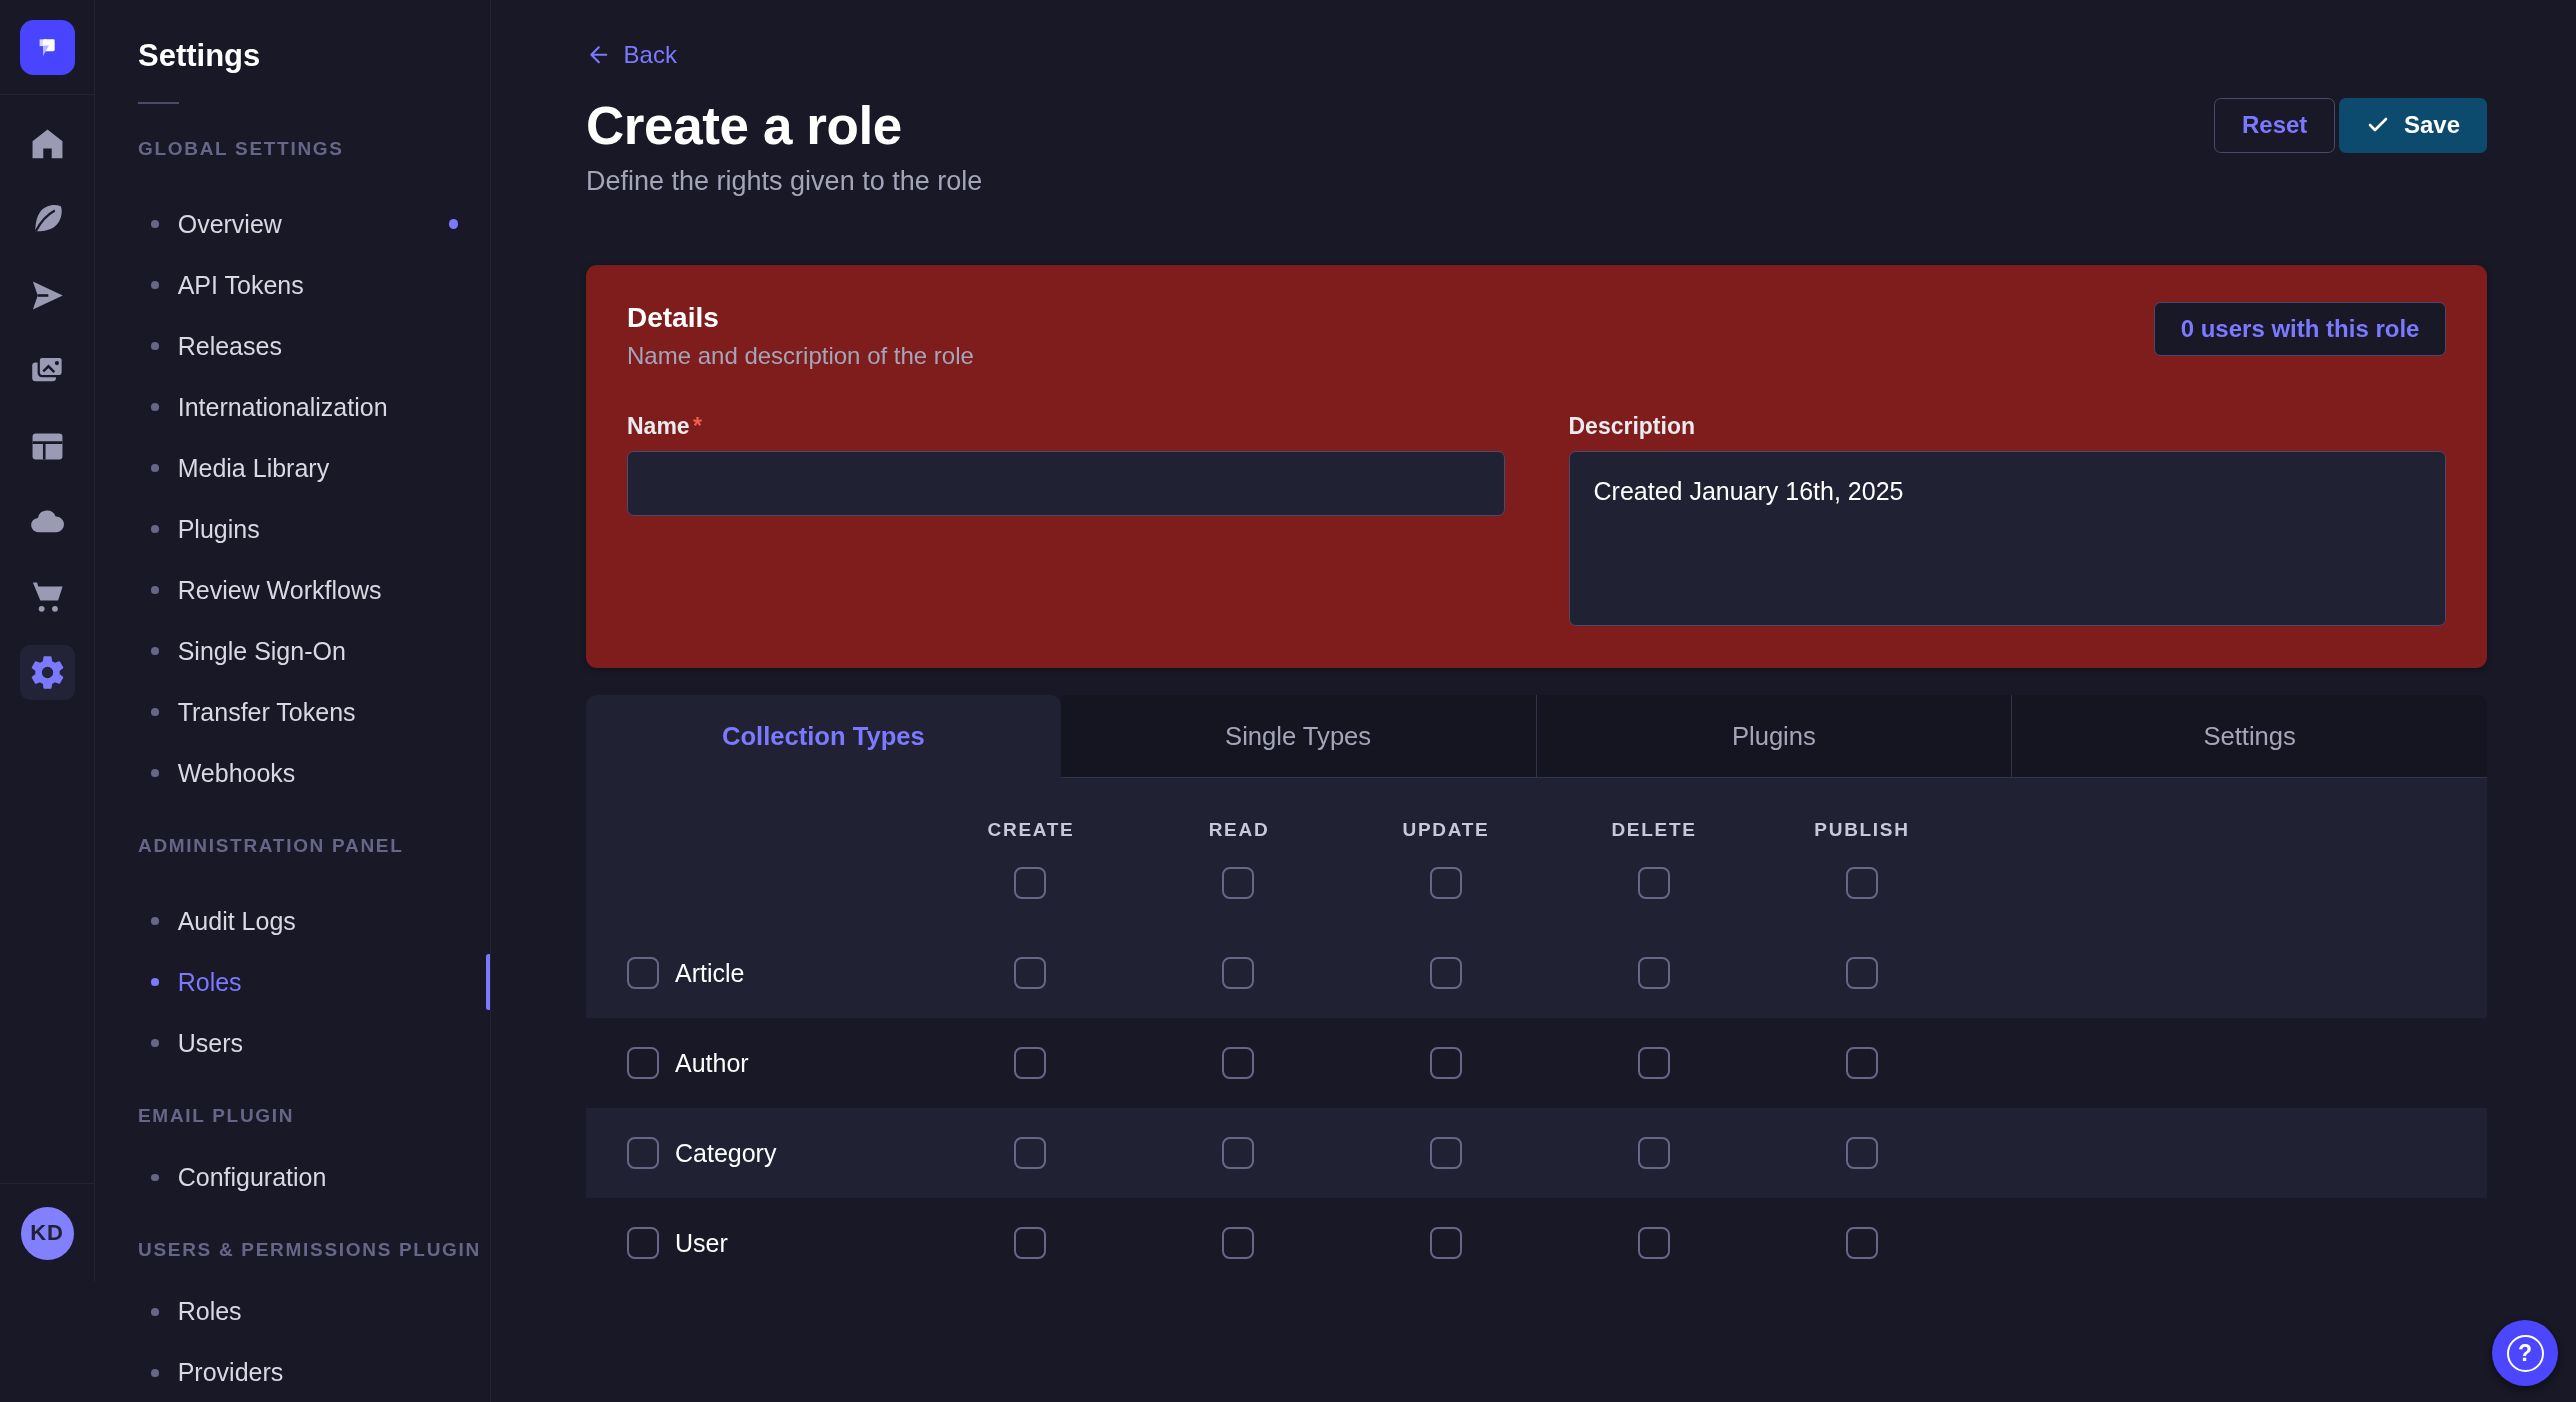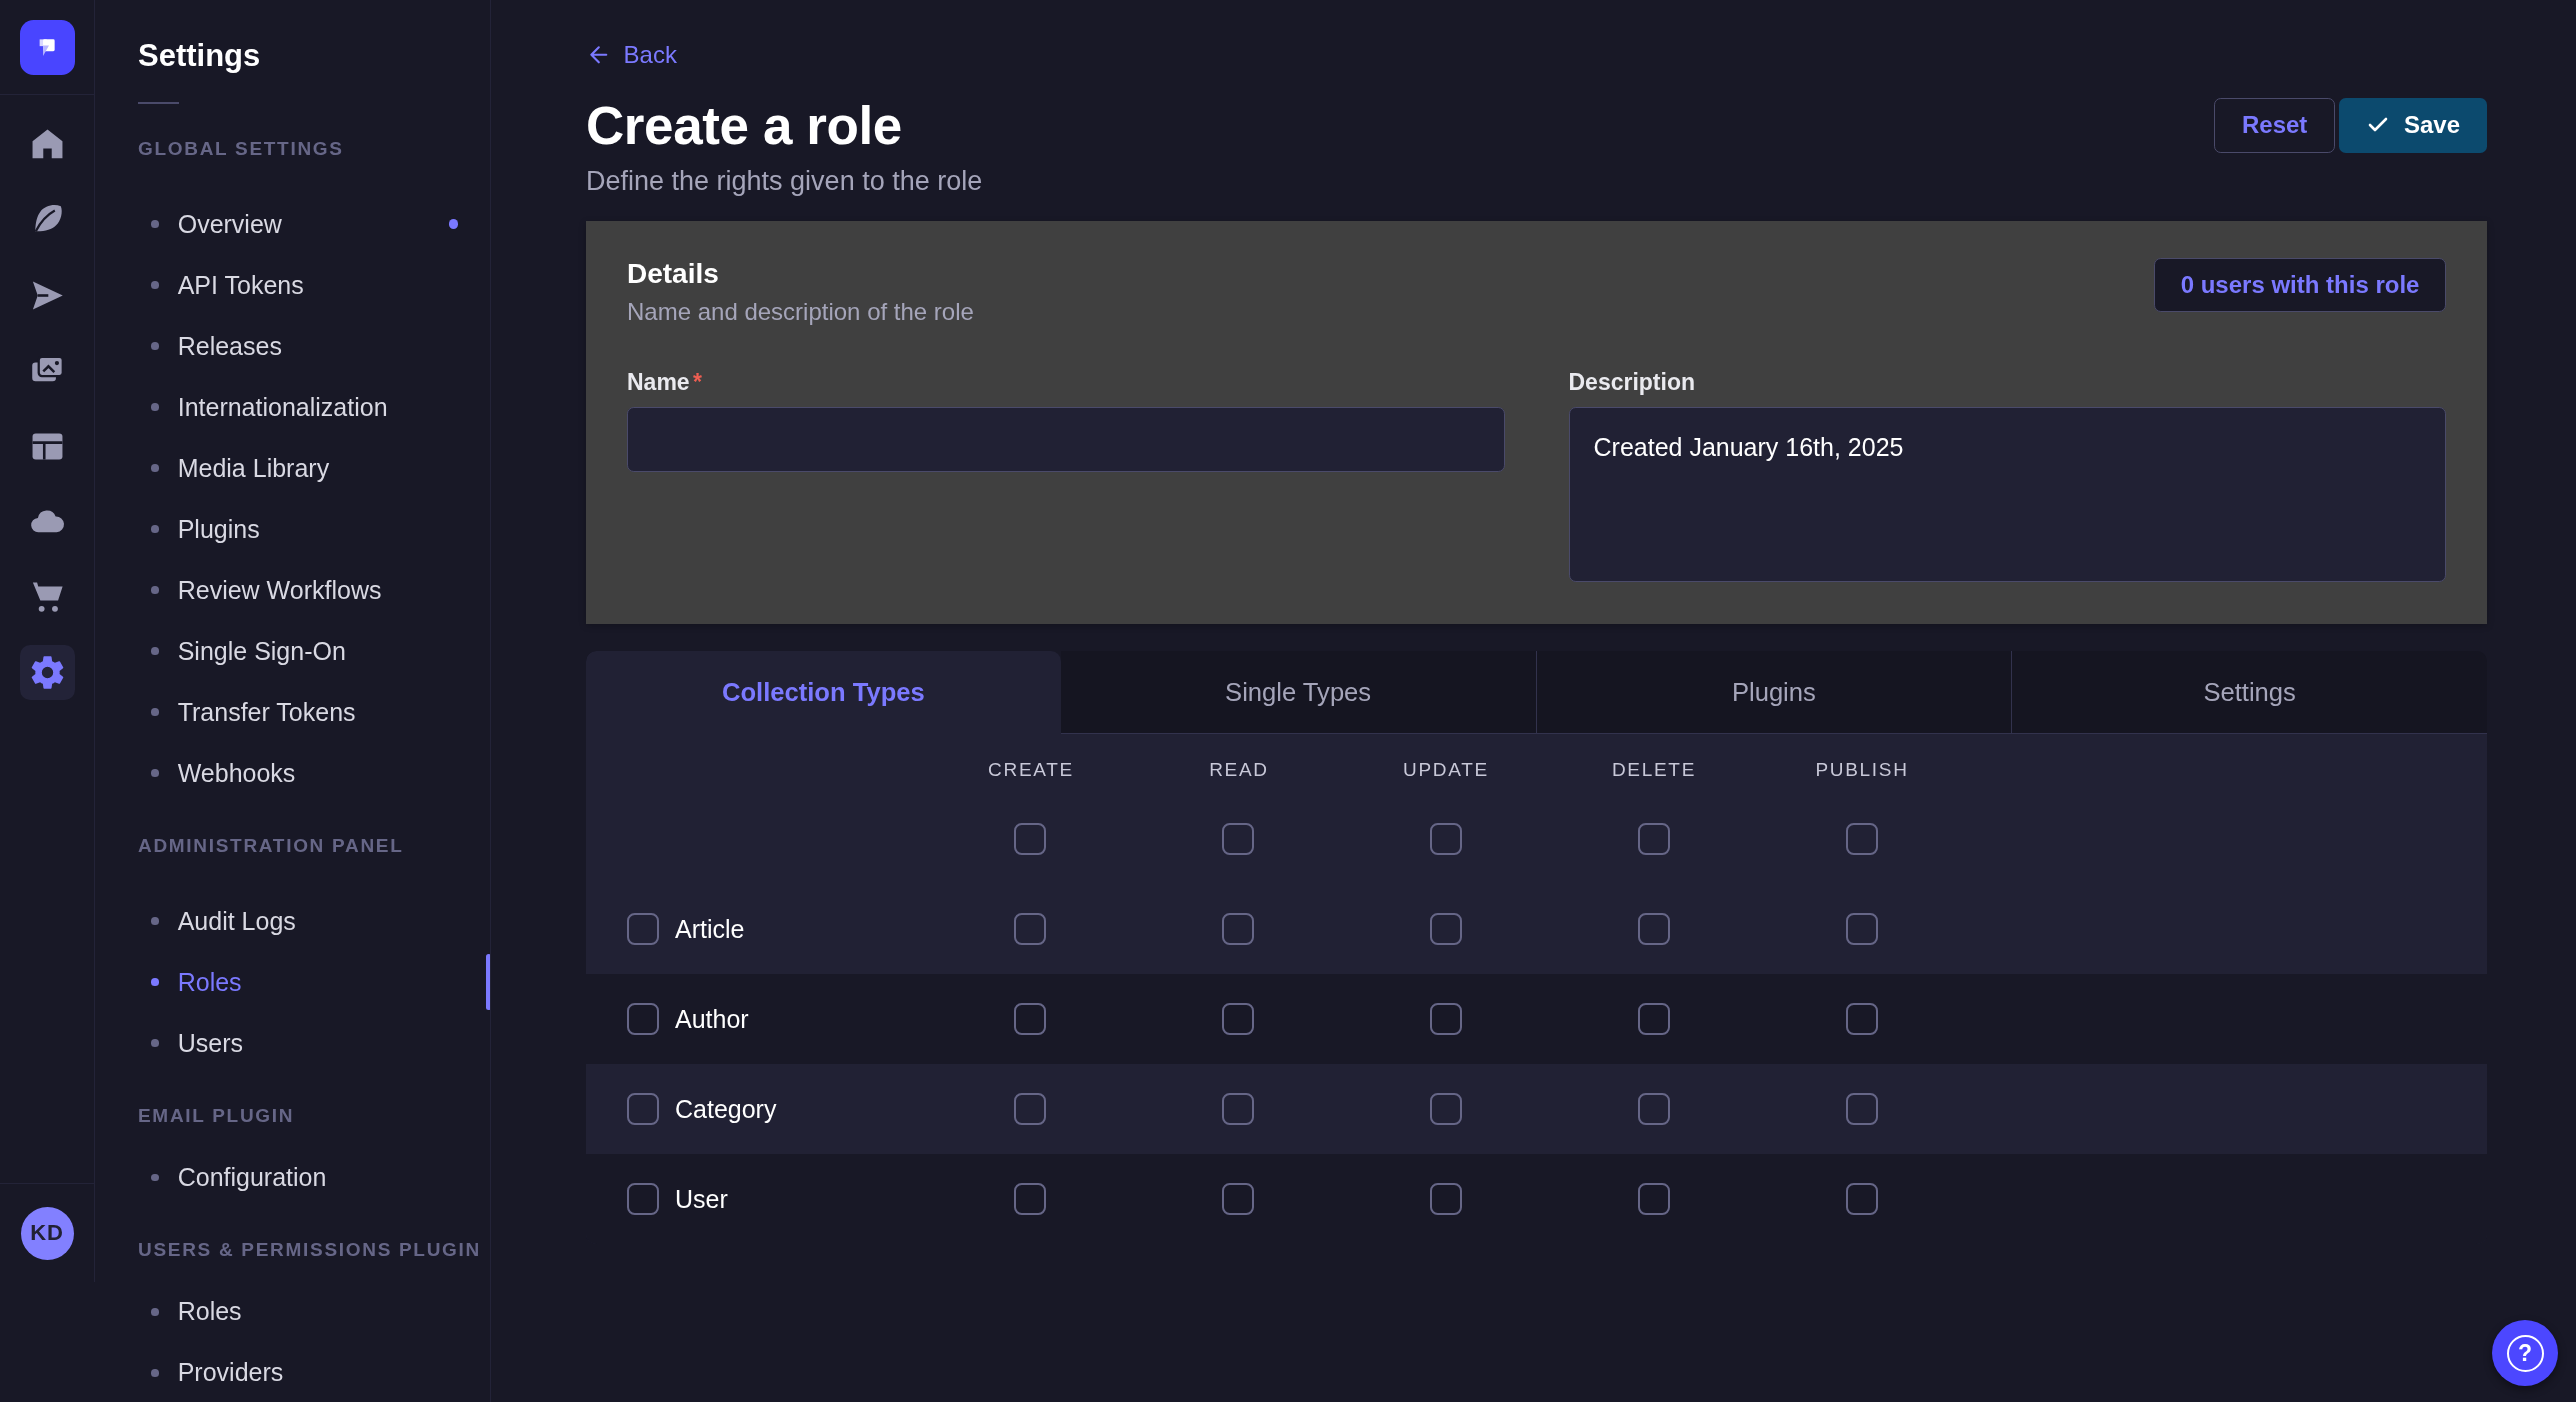--- a/index.html
+++ b/index.html
@@ -95,21 +95,21 @@
     height:55px; border-radius:6.8px; font-size:24px; font-weight:bold;
     display:inline-flex; align-items:center; justify-content:center; gap:13.6px;
     padding:0 27px; cursor:pointer; font-family:inherit;
   }
   .btn-reset { background:transparent; border:1.7px solid #4a4a6a; color:#7b79ff; }
   .btn-save { background:#0c4a6e; border:none; color:#ffffff; }
   .btn-save svg { width:24px; height:24px; }
   .page-subtitle { margin-top:10.2px; font-size:27px; color:#a5a5ba; }
   
   .card {
-    margin-top:24px; background:#404040; border-radius:0;
+    margin-top:68px; background:#7f1d1d; border-radius:11px;
     padding:37px 41px 39px 41px; box-shadow:0 1.7px 6.8px rgba(0,0,0,0.25);
   }
   .card-head { display:flex; align-items:flex-start; justify-content:space-between; }
   .card-title { font-size:28px; font-weight:bold; color:#ffffff; line-height:32px; }
   .card-sub { margin-top:6.8px; font-size:24px; color:#a5a5ba; line-height:29px; }
   .users-btn {
     height:54px; padding:0 25.6px; border-radius:6.8px;
     background:#181826; border:1.7px solid #4a4a6a;
     color:#7b79ff; font-size:24px; font-weight:bold; cursor:pointer; font-family:inherit;
   }
@@ -134,22 +134,22 @@
   .tab {
     flex:1; display:flex; align-items:center; justify-content:center;
     font-size:25.6px; cursor:pointer;
   }
   .tab.active { background:#212134; color:#7b79ff; font-weight:bold; border-radius:10.2px 10.2px 0 0; }
   .tab.inactive { background:#151521; color:#a5a5ba; border-bottom:1.7px solid #32324d; }
   .tab.inactive + .tab.inactive { border-left:1.7px solid #32324d; }
   .panel { background:#212134; border-radius:0 0 10.2px 10.2px; overflow:hidden; }
   .panel-head { position:relative; height:150px; }
   .col-label {
-    position:absolute; top:25px; transform:translateX(-50%);
-    font-size:19px; font-weight:normal; letter-spacing:1.7px; color:#c8c8d8;
+    position:absolute; top:41px; transform:translateX(-50%);
+    font-size:19px; font-weight:bold; letter-spacing:1.7px; color:#c8c8d8;
   }
   .cb {
     width:32px; height:32px; border:2.6px solid #666687; border-radius:7.7px;
     background:transparent; cursor:pointer; flex:none;
   }
   .panel-head .cb { position:absolute; top:89px; }
   .prow { position:relative; height:90px; }
   .prow:nth-child(odd) { background:#181826; }
   .prow:nth-child(even) { background:#212134; }
   .prow .row-cb { position:absolute; left:41px; top:50%; transform:translateY(-50%); }

